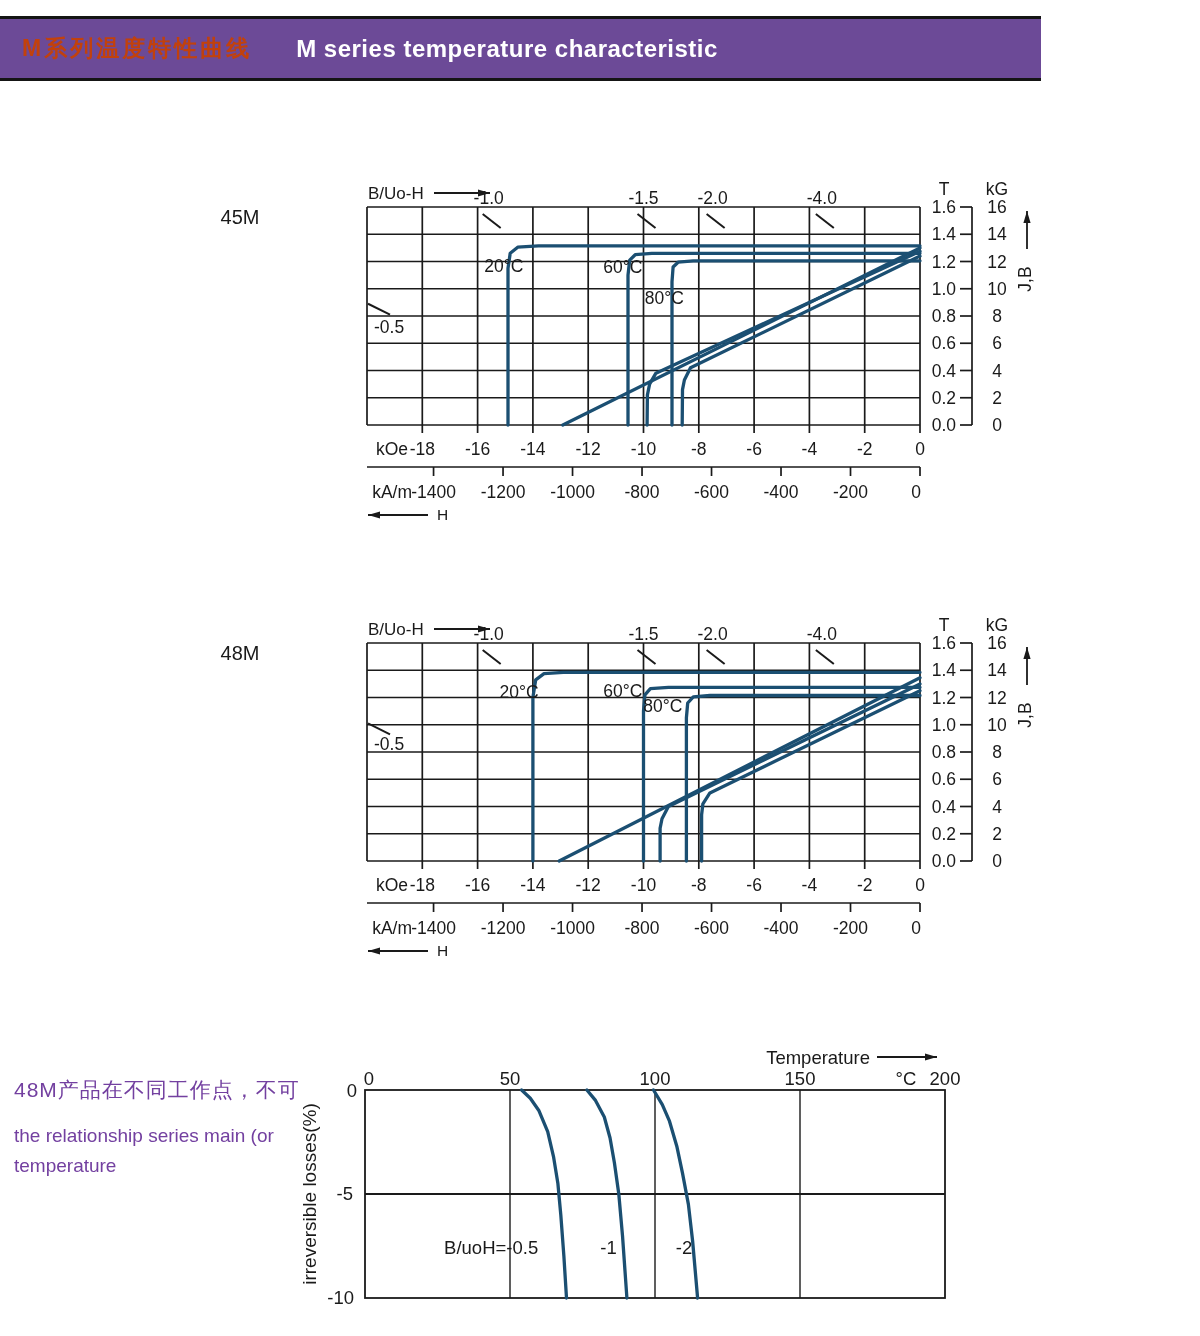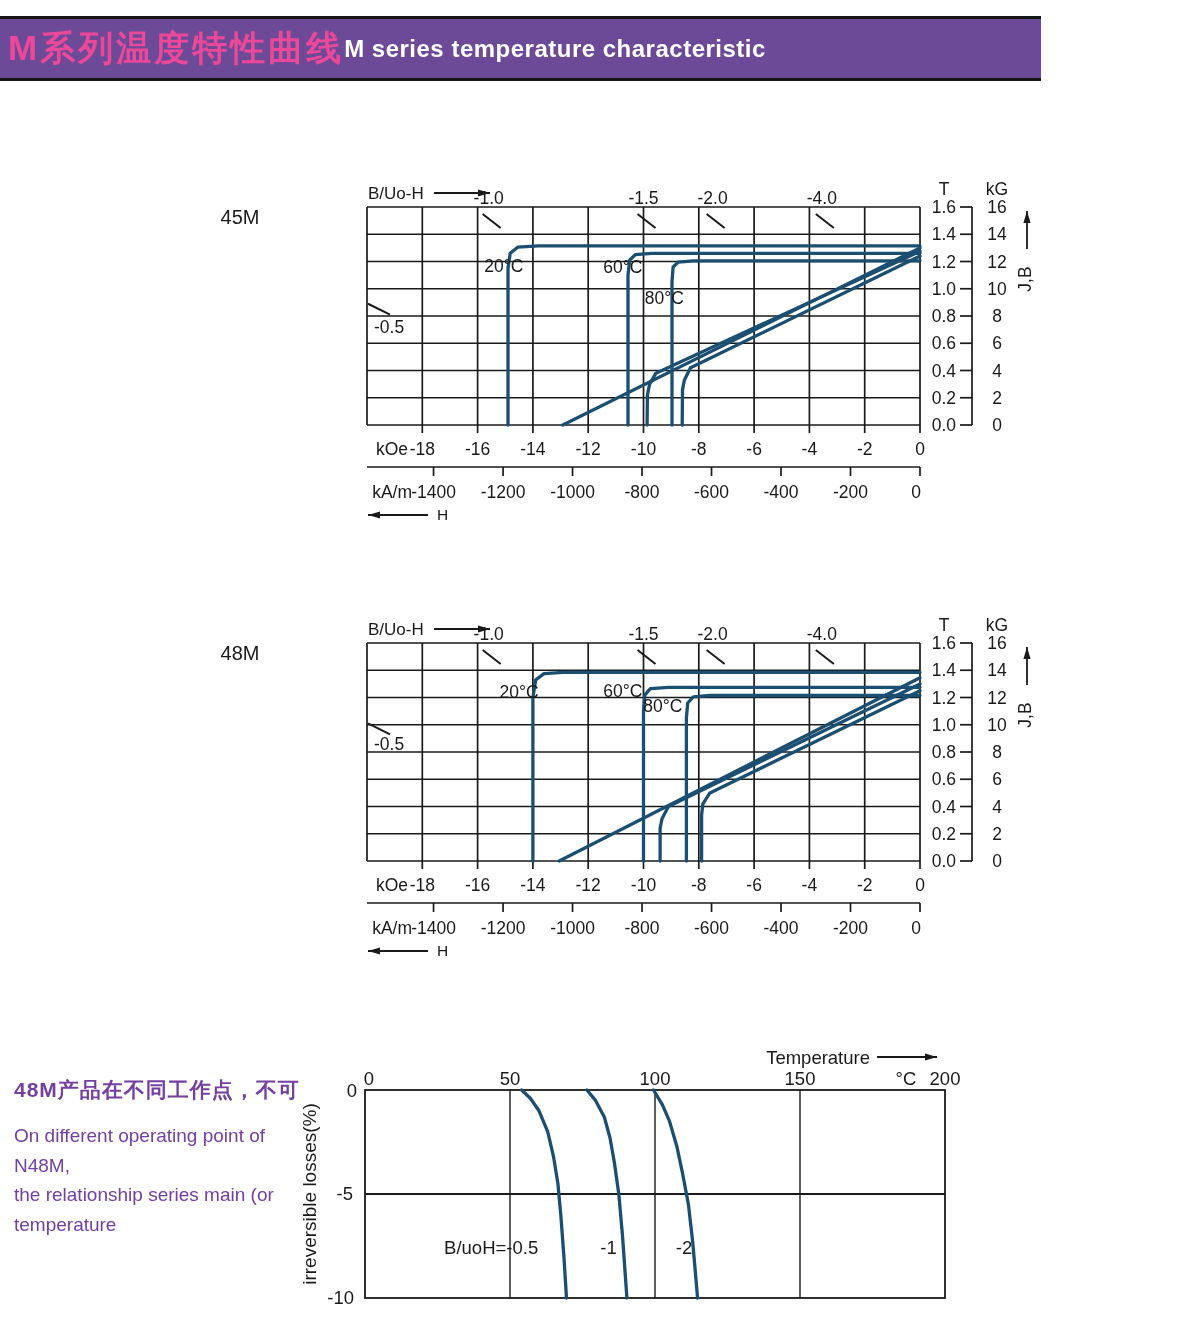--- a/index.html
+++ b/index.html
@@ -1,24 +1,24 @@
 <!DOCTYPE html>
 <html><head>
 <meta charset="utf-8">
 <style>
   html,body{margin:0;padding:0;background:#fff;}
   body{width:1200px;height:1336px;position:relative;font-family:"Liberation Sans",sans-serif;overflow:hidden;}
   #page{position:absolute;inset:0;background:#fff;}
   .banner{position:absolute;left:0;top:16px;width:1041px;height:59px;border-top:3px solid #151515;border-bottom:3px solid #151515;display:flex;align-items:center;}
   .banner-bg{position:absolute;inset:0;}
-  .banner .zh{position:relative;margin-left:8px;font-size:35px;font-weight:bold;color:#ec4899;letter-spacing:3px;}
-  .banner .en{position:relative;font-size:24px;font-weight:bold;color:#fff;letter-spacing:0.5px;text-align:center;}
+  .banner .zh{position:relative;margin-left:22px;font-size:23px;font-weight:bold;color:#c2410c;letter-spacing:3px;}
+  .banner .en{position:relative;margin-left:44px;font-size:24px;font-weight:bold;color:#fff;letter-spacing:0.5px;text-align:center;}
   .chart-svg{position:absolute;}
   #caption{position:absolute;left:14px;top:1072px;width:300px;}
-  #caption .zh{font-size:21px;line-height:35px;font-weight:bold;letter-spacing:1px;}
+  #caption .zh{font-size:21px;line-height:35px;font-weight:normal;letter-spacing:1px;}
   #caption .en{margin-top:14px;font-size:19px;line-height:29.5px;}
   svg text{font-family:"Liberation Sans",sans-serif;}
 </style>
 </head>
 <body>
 <div id="page">
 
   <div class="banner">
     <div class="banner-bg" style="background: rgb(108, 74, 151);"></div>
     <span class="zh">M系列温度特性曲线</span>
@@ -292,18 +292,17 @@
       <text x="491.15" y="1254.08" font-size="18.5" fill="#1a1a1a" text-anchor="middle">B/uoH=-0.5</text>
       <path d="M586.9 1090.0 L 595.5 1100.4 L 604.3 1117.0 L 610.0 1137.8 L 614.4 1162.8 L 618.8 1194.0 L 622.5 1235.6 L 626.9 1298.0" fill="none" stroke="#1b4f72" stroke-width="3.3" stroke-linejoin="round" stroke-linecap="round"></path>
       <text x="608.6" y="1254.08" font-size="18.5" fill="#1a1a1a" text-anchor="middle">-1</text>
       <path d="M653.5 1090.0 L 662.3 1104.6 L 669.5 1121.2 L 676.8 1146.2 L 682.5 1173.2 L 688.4 1204.4 L 692.7 1241.8 L 697.6 1298.0" fill="none" stroke="#1b4f72" stroke-width="3.3" stroke-linejoin="round" stroke-linecap="round"></path>
       <text x="684" y="1254.08" font-size="18.5" fill="#1a1a1a" text-anchor="middle">-2</text>
     </svg>
 
   <div id="caption" style="color: rgb(115, 64, 160);">
     <div class="zh">48M产品在不同工作点，不可</div>
     <div class="en">
-      <div>On different operating point of N48M,</div>
       <div>the relationship series main (or</div>
       <div>temperature</div>
     </div>
   </div>
 </div>
 
 </body></html>

